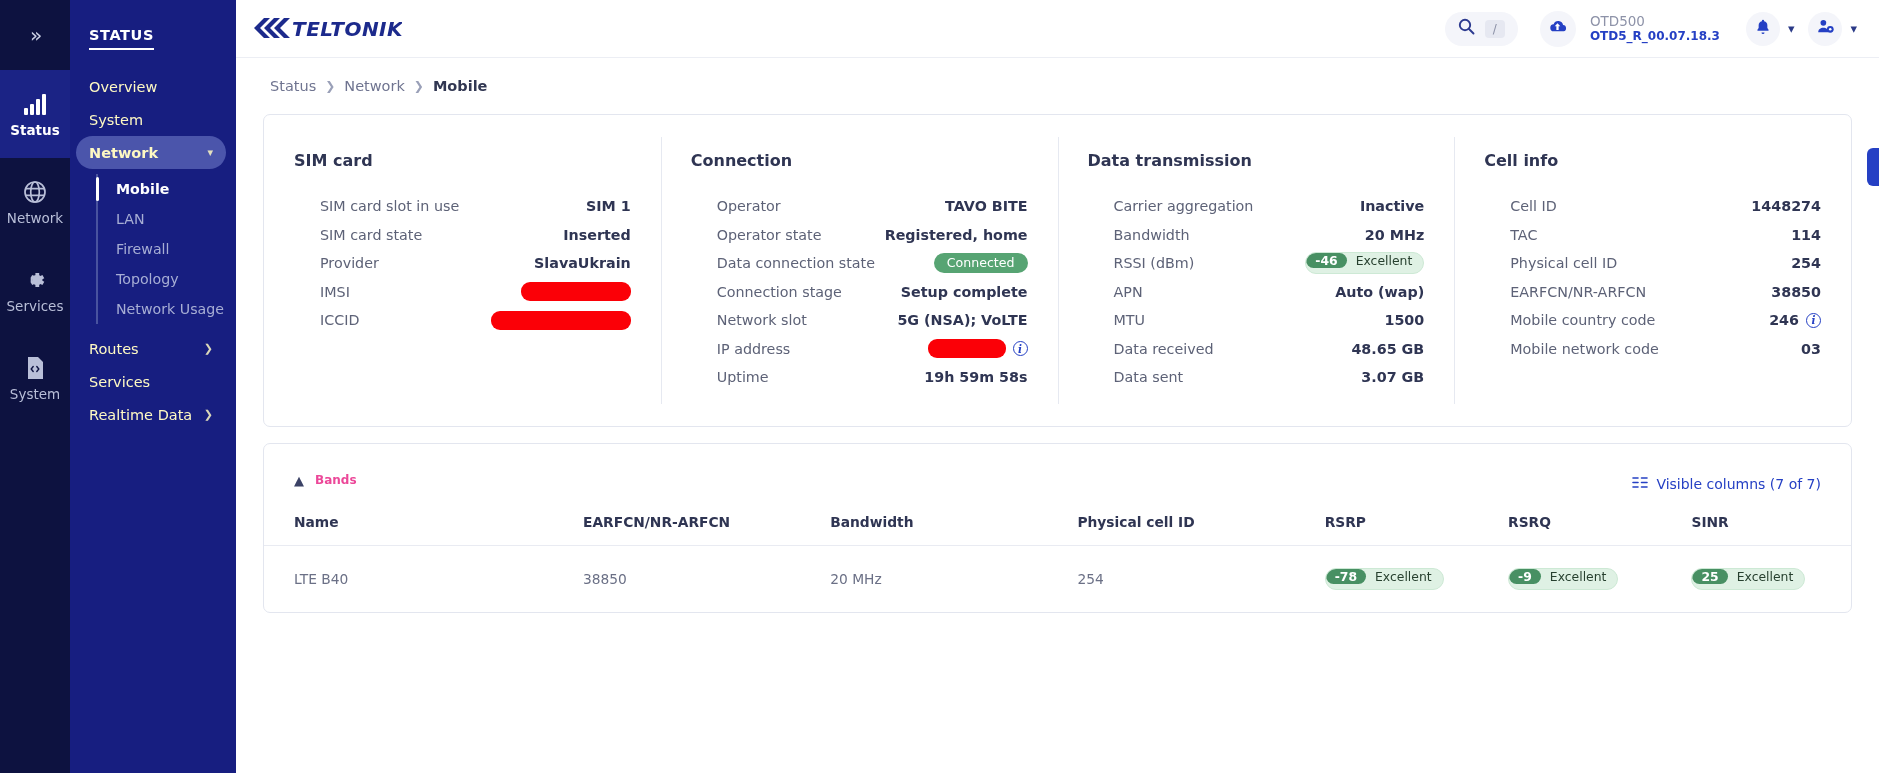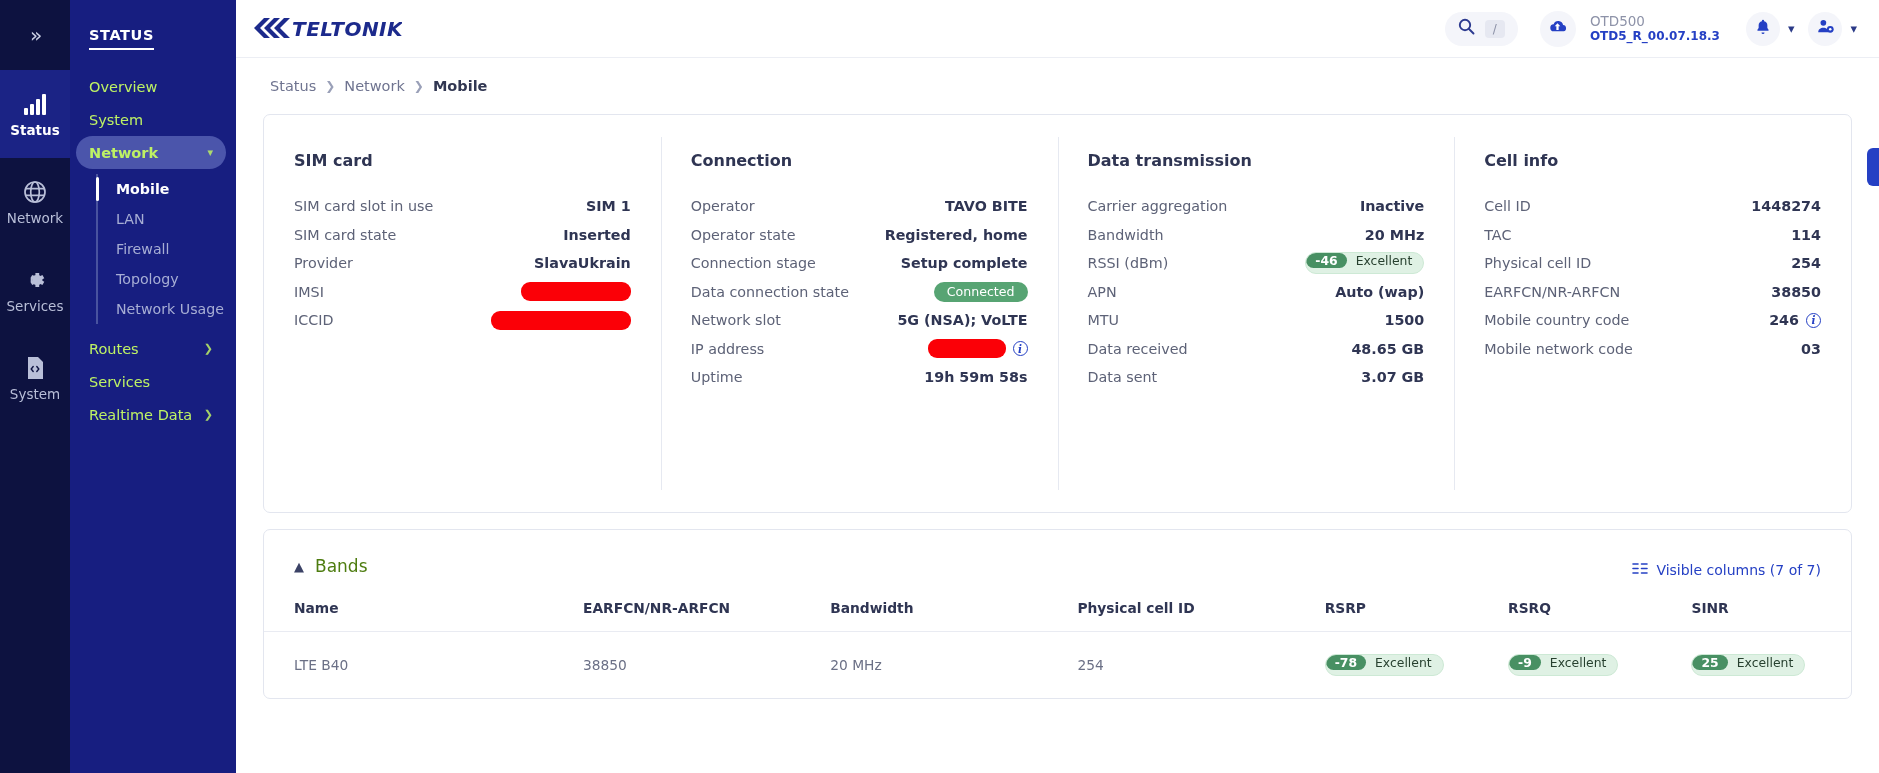--- a/index.html
+++ b/index.html
@@ -43,21 +43,21 @@
   .nav-title {
     font-size: 14.5px; font-weight: bold; letter-spacing: .6px;
     color: #ffffff; margin: 9px 0 0 19px; padding-bottom: 5px;
     display: inline-block; border-bottom: 2px solid #ffffff;
   }
   .nav-list { margin-top: 20px; }
   .nav-item {
     position: relative;
     display: flex; align-items: center; justify-content: space-between;
     height: 33px; margin: 0 10px 0 6px; padding: 0 13px 0 13px;
-    font-size: 14.5px; color: #bef264; border-radius: 18px; cursor: pointer;
+    font-size: 14.5px; color: #fef9c3; border-radius: 18px; cursor: pointer;
   }
   .nav-item.selected { background: #4b55ab; font-weight: bold; }
   .nav-item .chev { font-size: 11px; opacity: .85; }
   .sub-list {
     margin: 5px 0 8px 26px; padding-left: 12px;
     border-left: 2px solid #49539f;
   }
   .sub-item {
     height: 30px; display: flex; align-items: center;
     font-size: 14.2px; color: #a7aed4; cursor: pointer;
@@ -111,31 +111,31 @@
     display:flex; align-items:center; gap:9px;
     font-size:14.5px; color:#6f7490; height:56px; padding-left: 7px;
   }
   .crumbs .sep { color:#9aa0b8; font-size:12px; }
   .crumbs .cur { color:#313752; font-weight:bold; }
   .crumbs .lnk { cursor:pointer; }
 
   .card {
     border:1px solid #e3e6ef; border-radius:7px; background:#fff;
   }
-  .card-top { display:flex; height: 399px; }
+  .card-top { display:flex; height: 313px; }
   .panel { flex:1 1 0; padding: 36px 30px 0 30px; position:relative; min-width:0; }
   .panel + .panel::before {
     content:""; position:absolute; left:0; top:22px; bottom:22px; width:1px; background:#e6e9f1;
   }
   .panel h3 {
     font-size:16px; color:#2f3553; font-weight:bold; margin-bottom:22px;
   }
   .row {
     display:flex; align-items:center; justify-content:space-between;
-    height:28.5px; font-size:14.3px; gap:10px;
+    height:28.5px; font-size:14.3px; gap:10px;margin-left:26px;
   }
   .row .k { color:#5d6277; white-space:nowrap; }
   .row .v {
     color:#2f3553; font-weight:bold; text-align:right; white-space:nowrap;
     display:flex; align-items:center; justify-content:flex-end; gap:7px;
   }
   .redact { display:inline-block; background:#fb0007; border-radius:9px; height:19px; }
   .pill-green {
     background:#57a473; color:#ffffff; font-weight:normal;
     border-radius:11px; font-size:12.6px; padding:3px 13px; line-height:14px;
@@ -160,21 +160,21 @@
   }
 
   
   .card-bands { margin-top: 16px; }
   .bands-head {
     display:flex; align-items:center; justify-content:space-between;
     padding: 24px 30px 0 30px;
   }
   .bands-title { display:flex; align-items:center; gap:11px; cursor:pointer; }
   .bands-title .caret { color:#3b4266; font-size:13px; }
-  .bands-title .t { font-size:17px; font-weight:normal; color:#4d7c0f; }
+  .bands-title .t { font-size:12px; font-weight:bold; color:#ec4899; }
   .vis-cols {
     display:flex; align-items:center; gap:8px;
     color:#2540c4; font-size:14px; cursor:pointer;margin-top:8px;
   }
   table.bands { width:100%; border-collapse:collapse; margin-top:22px; }
   table.bands th {
     text-align:left; font-size:13.8px; color:#2f3553; font-weight:bold;
     padding: 0 0 15px 0; border-bottom:1px solid #e9ebf2;
   }
   table.bands td {
@@ -396,28 +396,28 @@
           <h3>Connection</h3>
           <div class="row">
             <span class="k">Operator</span>
             <span class="v">TAVO BITE</span>
           </div>
           <div class="row">
             <span class="k">Operator state</span>
             <span class="v">Registered, home</span>
           </div>
           <div class="row">
-            <span class="k">Connection stage</span>
-            <span class="v">Setup complete</span>
-          </div>
-          <div class="row">
             <span class="k">Data connection state</span>
             <span class="v">
               <span class="pill-green">Connected</span>
             </span>
+          </div>
+          <div class="row">
+            <span class="k">Connection stage</span>
+            <span class="v">Setup complete</span>
           </div>
           <div class="row">
             <span class="k">Network slot</span>
             <span class="v">5G (NSA); VoLTE</span>
           </div>
           <div class="row">
             <span class="k">IP address</span>
             <span class="v">
               <span class="redact" style="width:78px;"></span>
               <span class="info-i">i</span>

